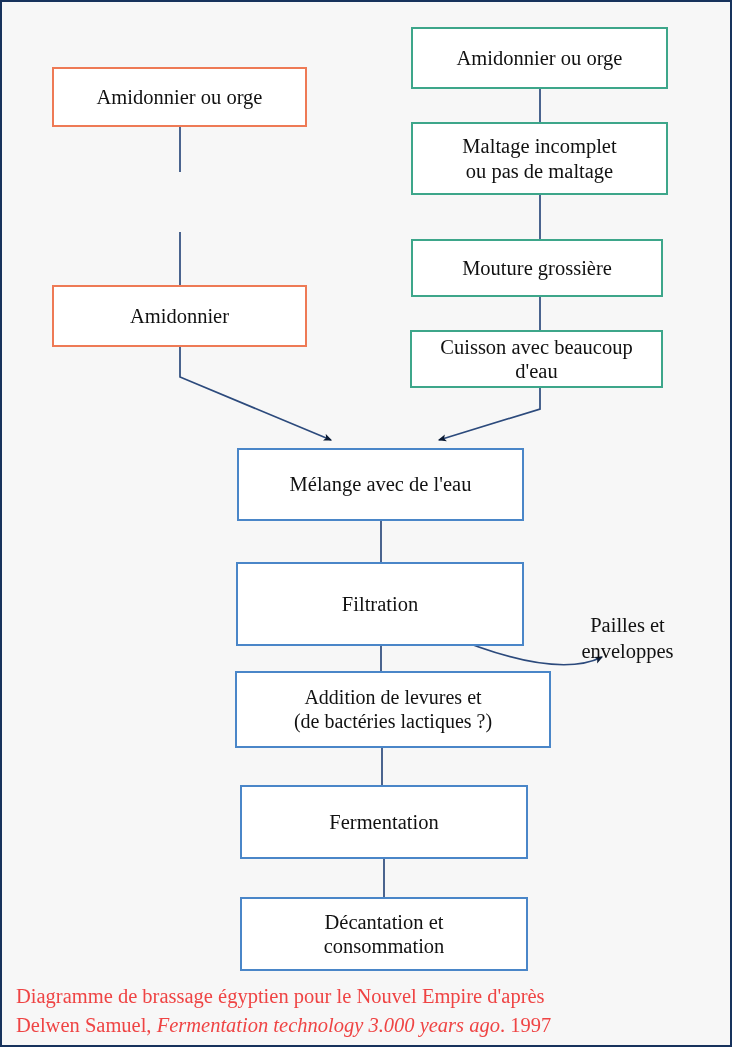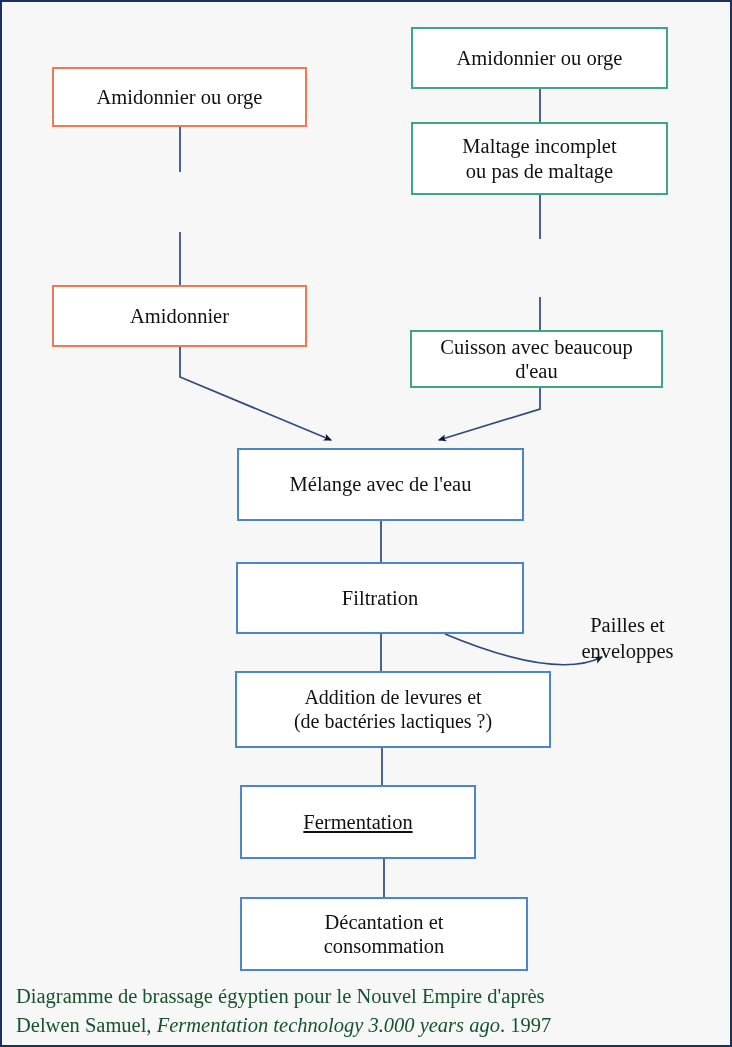--- a/index.html
+++ b/index.html
@@ -56,21 +56,21 @@
     line-height: 1.25;
     z-index: 2;
     white-space: pre-line;
     margin-top: 44px;
   }
   #caption {
     position: absolute;
     left: 14px;
     right: 10px;
     bottom: 6px;
-    color: #14532d;
+    color: #ef4444;
     font-size: 20.5px;
     line-height: 1.38;
     text-align: left;
     z-index: 2;
   }
   #caption .ital { font-style: italic; }
 </style>
 </head>
 <body>
 
@@ -111,36 +111,39 @@
     <span class="node-label">Amidonnier</span>
   </div>
 
   <div class="node n-green" style="left:409px; top:25px; width:257px; height:62px; font-size:20.5px;">
     <span class="node-label">Amidonnier ou orge</span>
   </div>
   <div class="node n-green" style="left:409px; top:120px; width:257px; height:73px; font-size:20.5px;">
     <span class="node-label">Maltage incomplet
 ou pas de maltage</span>
   </div>
+  <div class="node n-green" style="left:409px; top:237px; width:252px; height:58px; font-size:20.5px;">
+    <span class="node-label">Mouture grossière</span>
+  </div>
   <div class="node n-green" style="left:408px; top:328px; width:253px; height:58px; font-size:20.5px;">
     <span class="node-label">Cuisson avec beaucoup
 d'eau</span>
   </div>
 
   <div class="node n-blue" style="left:235px; top:446px; width:287px; height:73px; font-size:20.5px;">
     <span class="node-label">Mélange avec de l'eau</span>
   </div>
-  <div class="node n-blue" style="left:234px; top:560px; width:288px; height:72px; font-size:20.5px;text-align:center;">
+  <div class="node n-blue" style="left:234px; top:560px; width:288px; height:84px; font-size:20.5px;text-align:center;">
     <span class="node-label">Filtration</span>
   </div>
   <div class="node n-blue" style="left:233px; top:669px; width:316px; height:77px; font-size:20px;">
     <span class="node-label">Addition de levures et
 (de bactéries lactiques ?)</span>
   </div>
-  <div class="node n-blue" style="left:238px; top:783px; width:236px; height:74px; font-size:20.5px;text-decoration:underline;">
+  <div class="node n-blue" style="left:238px; top:783px; width:288px; height:74px; font-size:20.5px;">
     <span class="node-label">Fermentation</span>
   </div>
   <div class="node n-blue" style="left:238px; top:895px; width:288px; height:74px; font-size:20.5px;">
     <span class="node-label">Décantation et
 consommation</span>
   </div>
 
   <div class="side-label" style="left:543px; top:567px; width:165px; font-size:20.5px;">Pailles et
 enveloppes</div>
 

